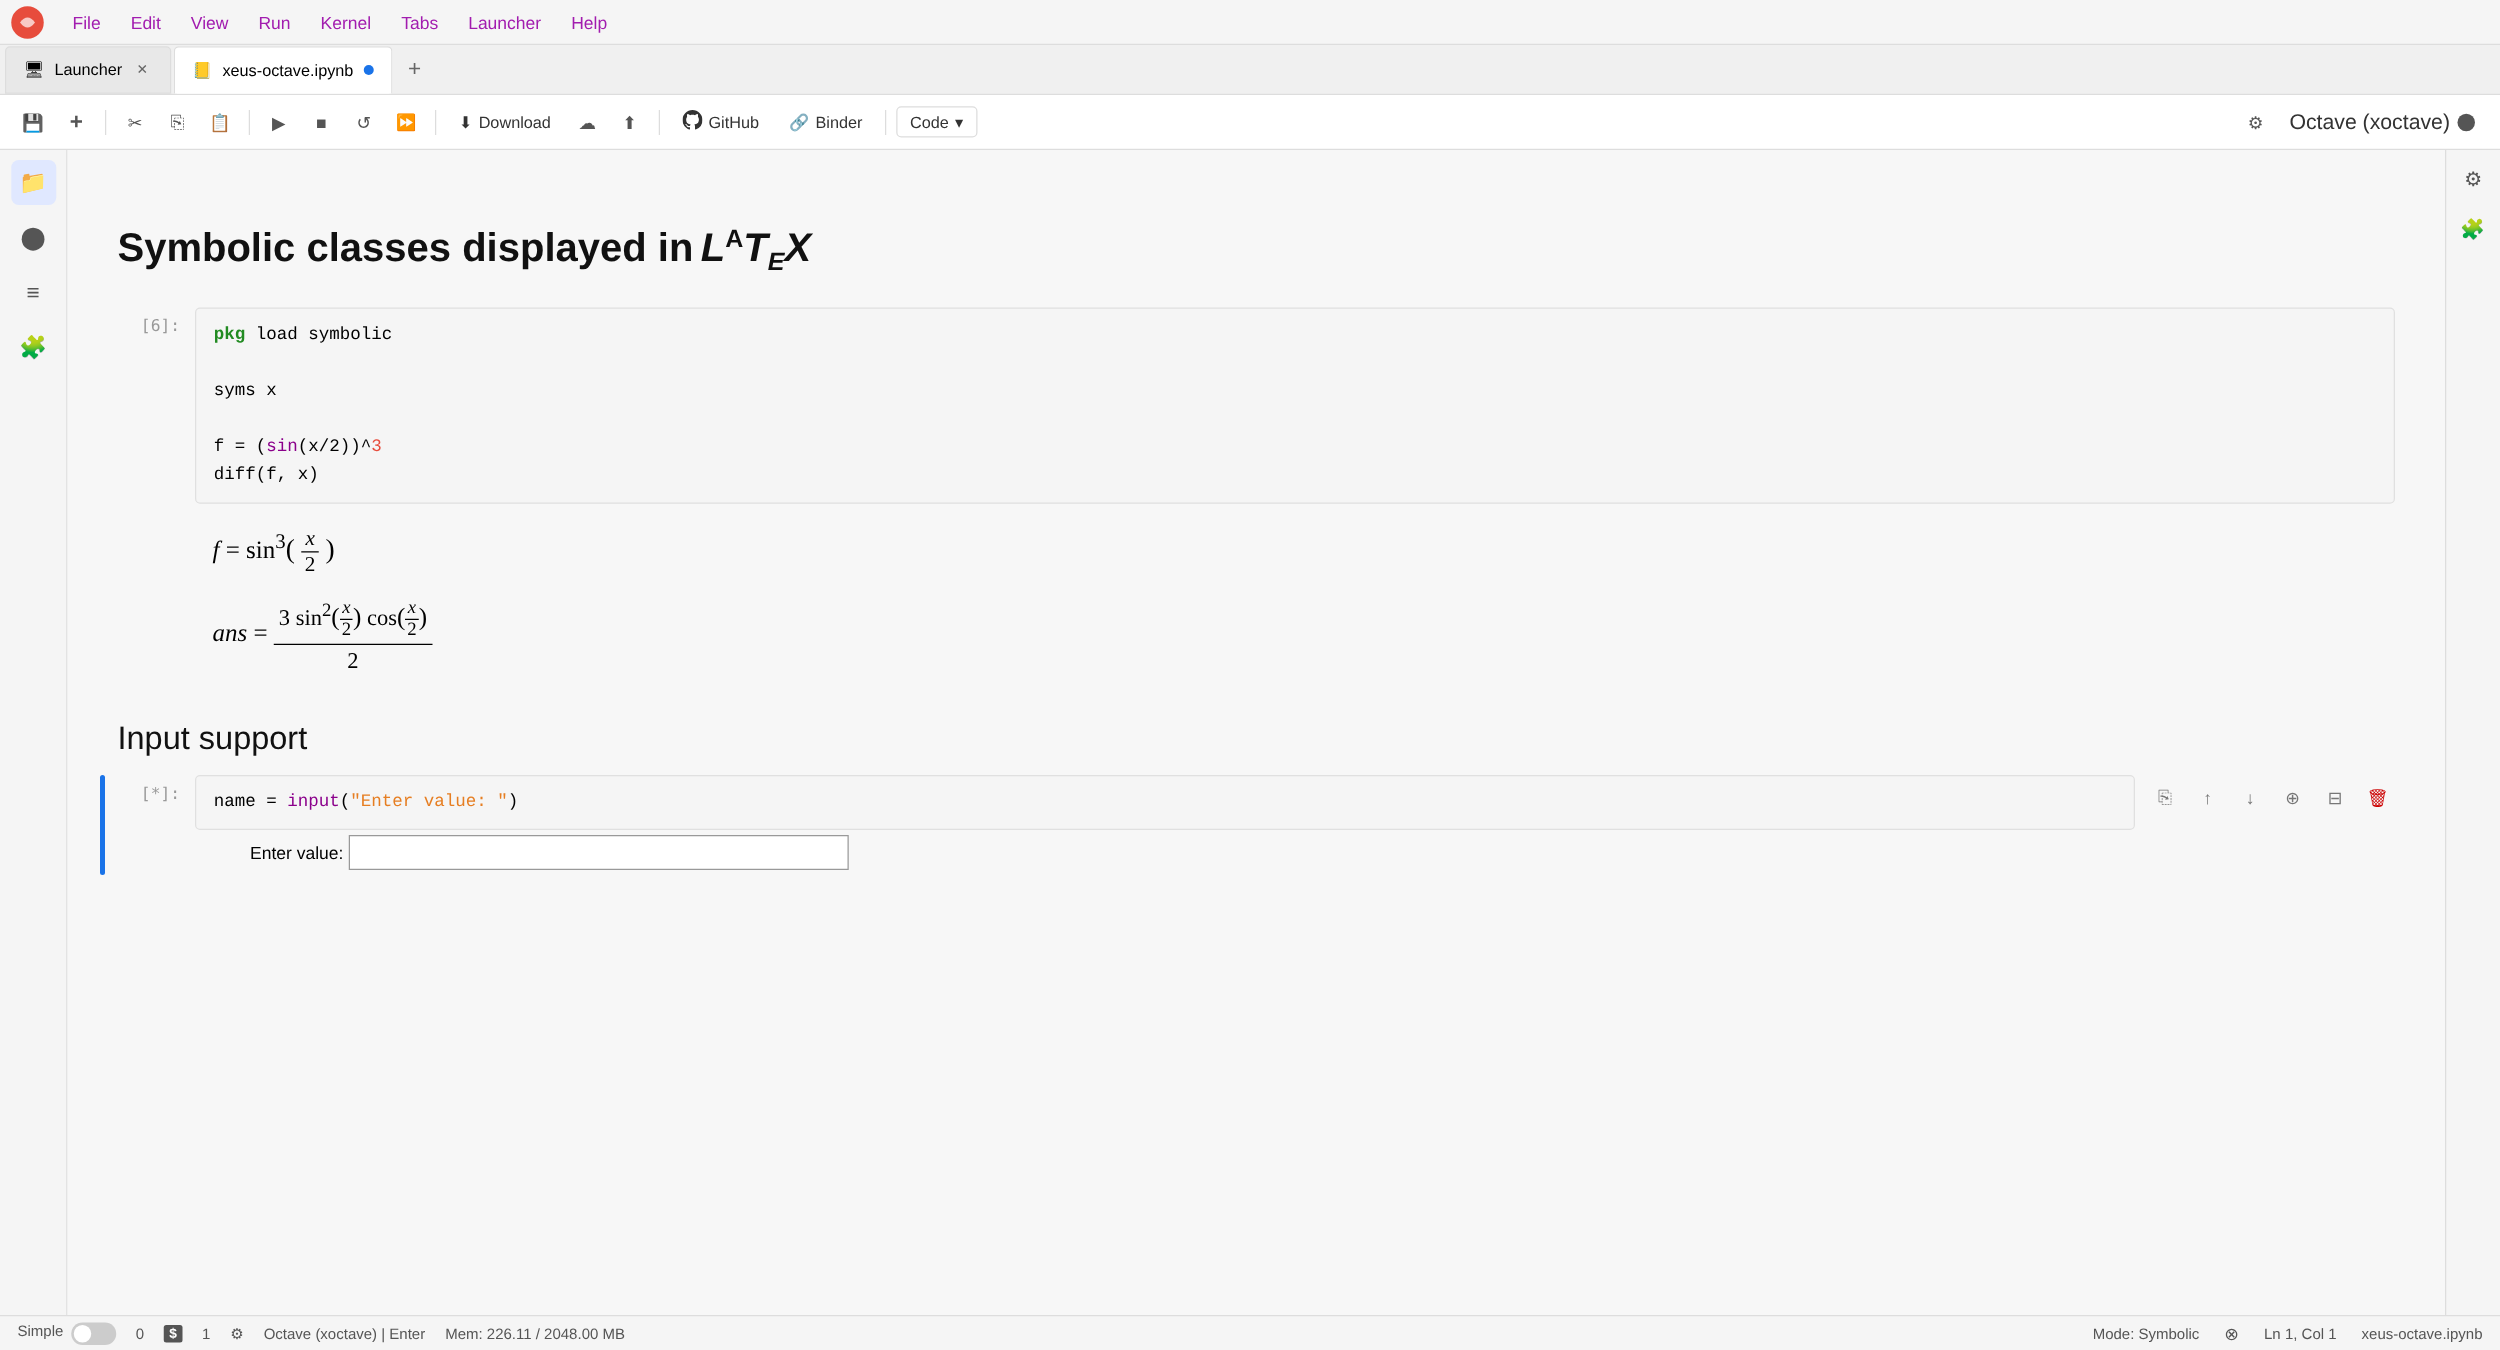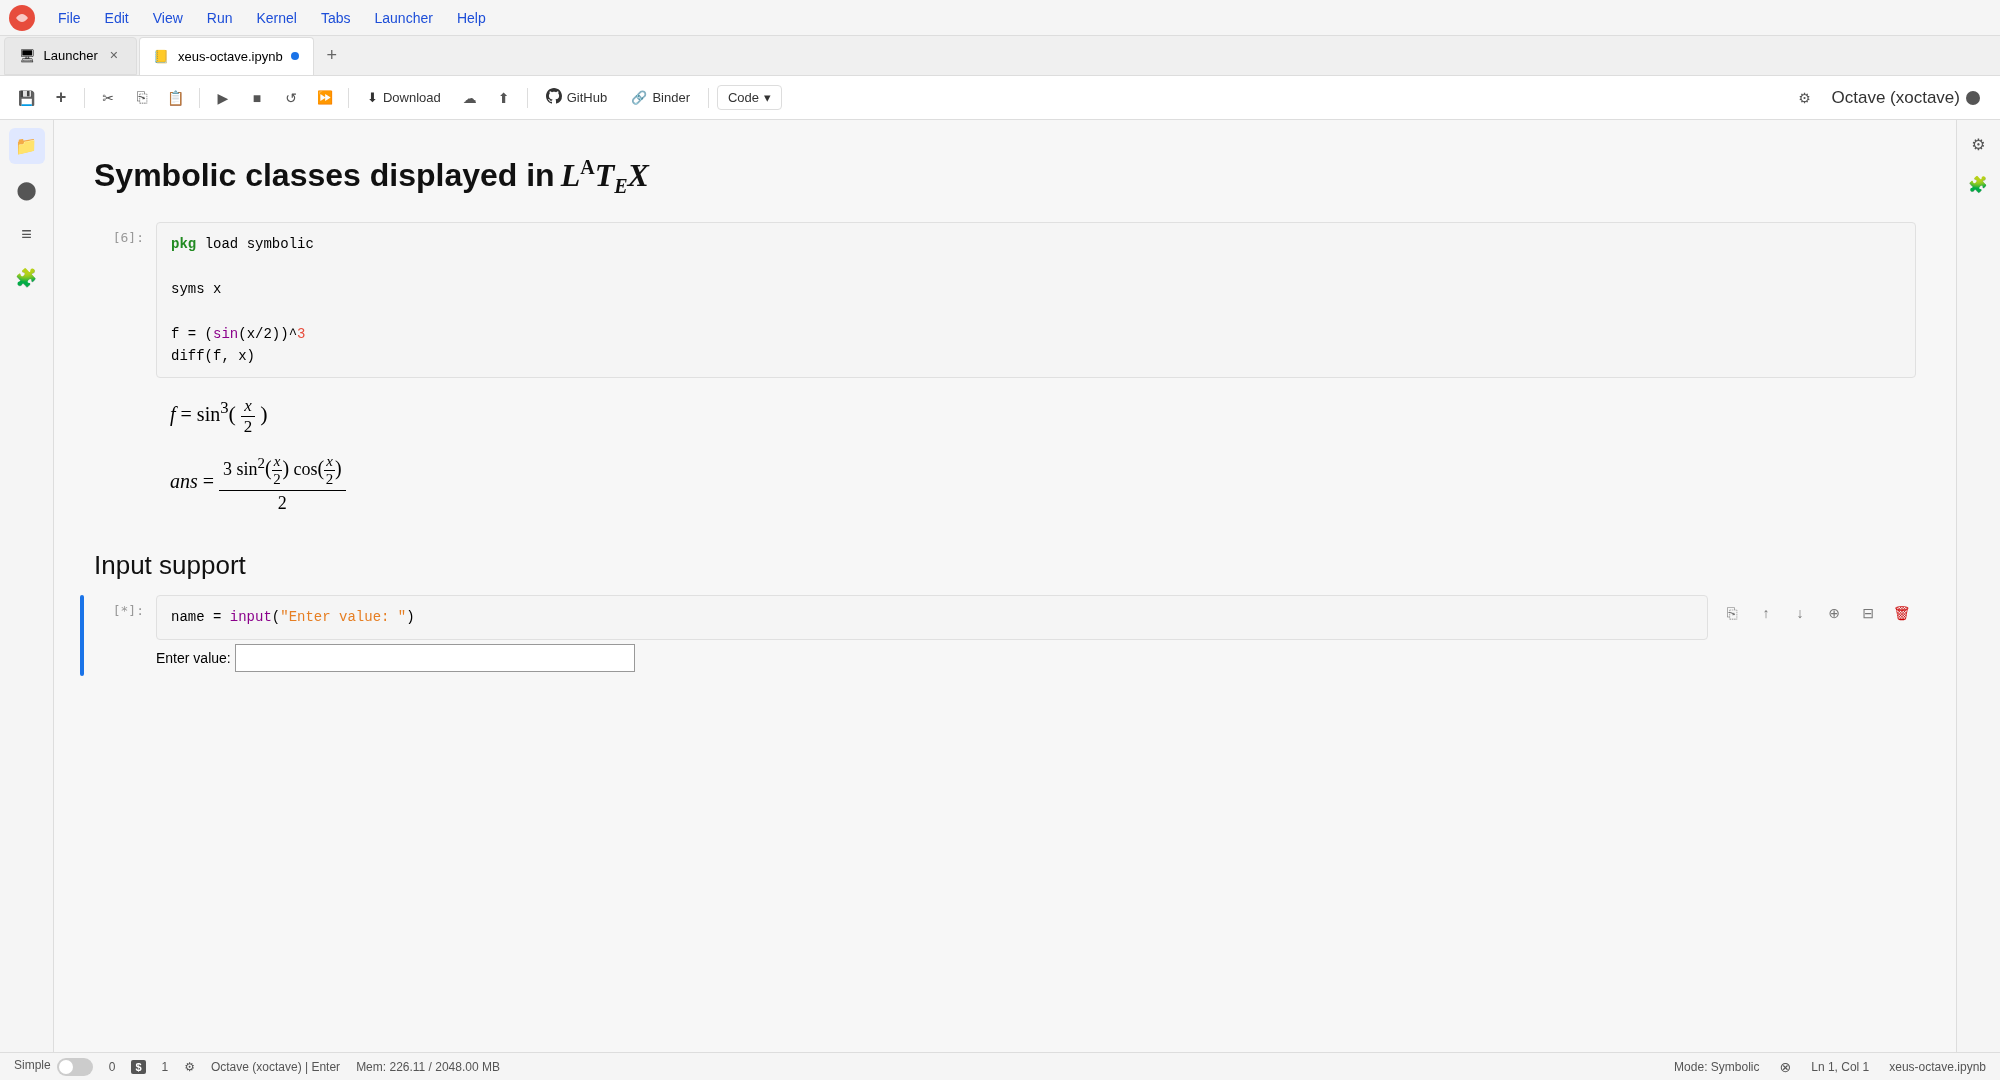--- a/index.html
+++ b/index.html
@@ -1,21 +1,21 @@
 <!DOCTYPE html>
 <html><head>
   <meta charset="utf-8">
   <style>
     * { box-sizing: border-box; margin: 0; padding: 0; }
     body { font-family: -apple-system, BlinkMacSystemFont, 'Segoe UI', sans-serif; background: #f0f0f0; width: 2000px; height: 1080px; overflow: hidden; display: flex; flex-direction: column; }
 
     
     .menubar { background: #f5f5f5; border-bottom: 1px solid #ddd; display: flex; align-items: center; padding: 0 8px; height: 36px; gap: 4px; }
     .menubar-logo { width: 28px; height: 28px; margin-right: 8px; }
-    .menubar-item { padding: 4px 10px; font-size: 14px; color: #1d4ed8; cursor: pointer; border-radius: 4px; }
+    .menubar-item { padding: 4px 10px; font-size: 14px; color: #a21caf; cursor: pointer; border-radius: 4px; }
 
     
     .tabbar { background: #f0f0f0; border-bottom: 1px solid #ddd; display: flex; align-items: center; height: 40px; padding: 0 4px; }
     .tab { display: flex; align-items: center; padding: 0 14px; height: 38px; border: 1px solid #ddd; border-bottom: none; background: #fff; font-size: 13px; cursor: pointer; border-radius: 4px 4px 0 0; gap: 8px; margin-right: 2px; }
     .tab.inactive { background: #e8e8e8; border-bottom: 1px solid #ddd; }
     .tab-close { width: 16px; height: 16px; display: flex; align-items: center; justify-content: center; border-radius: 50%; font-size: 11px; color: #666; cursor: pointer; }
     .tab-dot { width: 8px; height: 8px; border-radius: 50%; background: #1a73e8; }
     .tab-add { width: 32px; height: 32px; display: flex; align-items: center; justify-content: center; font-size: 18px; color: #666; cursor: pointer; border-radius: 4px; }
 
     
@@ -54,21 +54,21 @@
 
     
     .kw { color: #228b22; font-weight: bold; }
     .str { color: #e67e22; }
     .num { color: #e74c3c; }
     .func { color: #8b008b; }
     .cell-toolbar { display: flex; gap: 6px; align-items: center; justify-content: flex-end; margin-top: 4px; }
     .cell-toolbar-btn { width: 28px; height: 28px; display: flex; align-items: center; justify-content: center; border-radius: 4px; cursor: pointer; font-size: 14px; color: #777; border: none; background: transparent; }
 
     
-    .nb-input-row { display: flex; align-items: center; gap: 4px; padding: 4px 0; font-size: 14px; }
+    .nb-input-row { display: flex; align-items: center; gap: 4px; padding: 4px 0; font-size: 14px; margin-left: 44px; }
     .nb-input-box { border: 1px solid #999; height: 28px; width: 400px; }
 
     
     .statusbar { background: #f5f5f5; border-top: 1px solid #ddd; height: 28px; display: flex; align-items: center; padding: 0 14px; gap: 16px; font-size: 12px; color: #555; }
     .status-toggle { display: flex; align-items: flex-start; gap: 6px; }
     .toggle-track { width: 36px; height: 18px; background: #ccc; border-radius: 9px; position: relative; cursor: pointer; }
     .toggle-thumb { position: absolute; left: 2px; top: 2px; width: 14px; height: 14px; border-radius: 50%; background: #fff; }
     .status-spacer { flex: 1; }
     .status-right { display: flex; gap: 20px; align-items: center; }
   </style>
@@ -158,21 +158,21 @@
     <div class="sidebar-icon active">📁</div>
     <div class="sidebar-icon">⬤</div>
     <div class="sidebar-icon">≡</div>
     <div class="sidebar-icon">🧩</div>
   </div>
 
   <div class="notebook">
 
     <div style="font-size: 32px; font-weight: bold; margin: 16px 0 24px 0; color: #111; display: flex; align-items: baseline; gap: 6px;">
       <span>Symbolic classes displayed in </span>
-      <span style="font-family: Liberation Serif, serif; font-style: italic; font-size: 32px;">
+      <span style="font-family: Liberation Sans, sans-serif; font-style: italic; font-size: 32px; margin-top: 24px;">
         <i>L</i><sup style="font-size:20px; font-style:normal;">A</sup><i>T</i><sub style="font-size:20px;">E</sub><i>X</i>
       </span>
     </div>
 
     <div class="cell">
       <div class="cell-input-label">[6]:</div>
       <div class="cell-content">
         <div class="cell-code">
           <div><span class="kw">pkg</span> <span>load symbolic</span></div>
           <div>&nbsp;</div>

